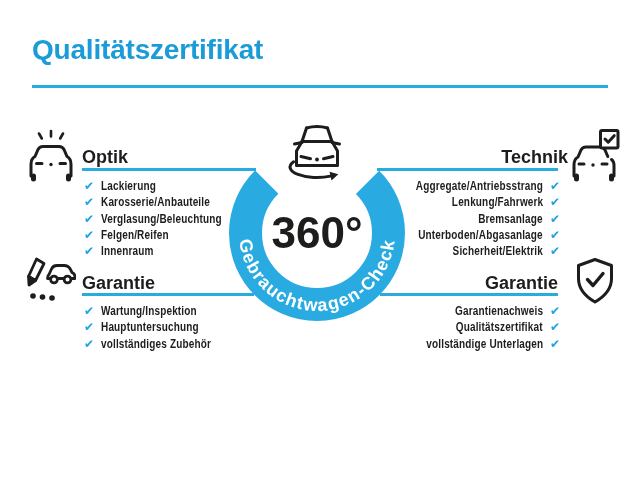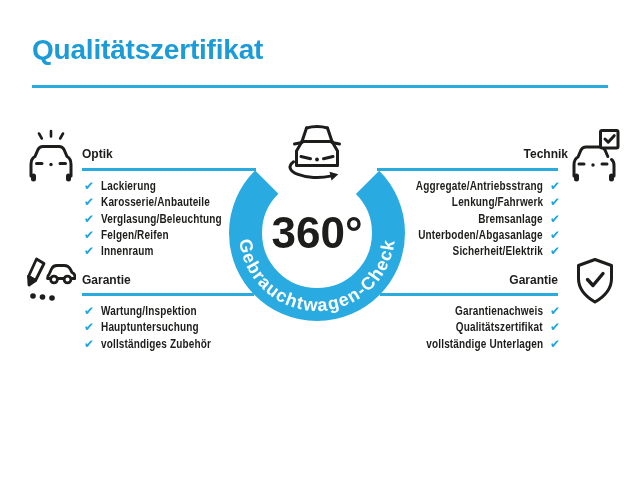--- a/index.html
+++ b/index.html
@@ -10,21 +10,21 @@
   html,body{background:#fff}
   body{font-family:"Liberation Sans","DejaVu Sans",sans-serif;color:var(--ink)}
   #stage{position:relative;width:640px;height:352px;background:#fff;overflow:hidden}
 
   .title{position:absolute;left:32px;top:34px;font-size:28px;font-weight:700;
          color:var(--accent);letter-spacing:-0.2px}
   .rule{position:absolute;left:32px;top:85px;width:576px;height:3px;background:var(--line)}
 
   .sec{position:static}
   .icon{position:absolute}
-  .sec h2{position:absolute;font-size:12px;font-weight:700;color:var(--ink);white-space:nowrap}
+  .sec h2{position:absolute;font-size:18px;font-weight:700;color:var(--ink);white-space:nowrap}
   .hline{position:absolute;height:2.5px;background:var(--line);z-index:1}
 
   .list{position:absolute;display:flex;flex-direction:column;z-index:2}
   .check-item{height:16.3px;display:flex;align-items:center;font-size:12.5px;
               font-weight:700;color:var(--ink);white-space:nowrap}
   .check{color:var(--check);font-size:12px;line-height:1}
   .left-col .check{margin-right:7px}
   .right-col .check-item{justify-content:flex-end}
   .right-col .check{margin-left:7px;order:2}
   .right-col .label{order:1}

